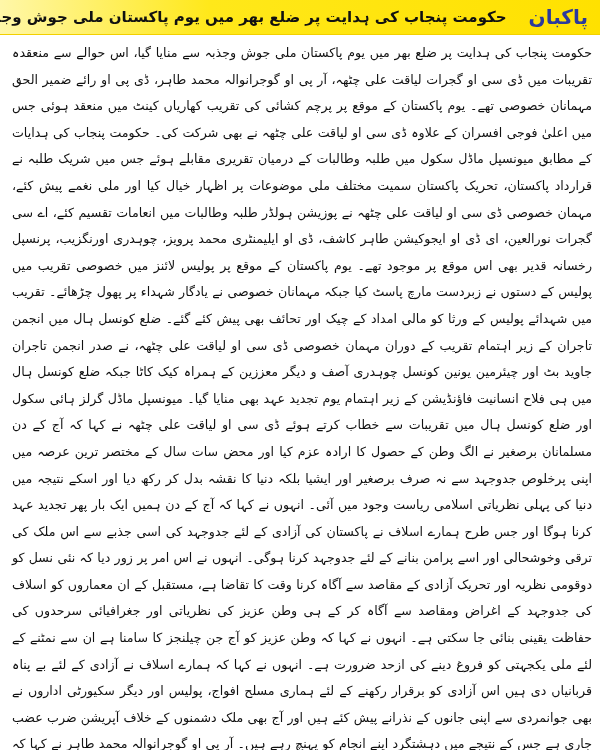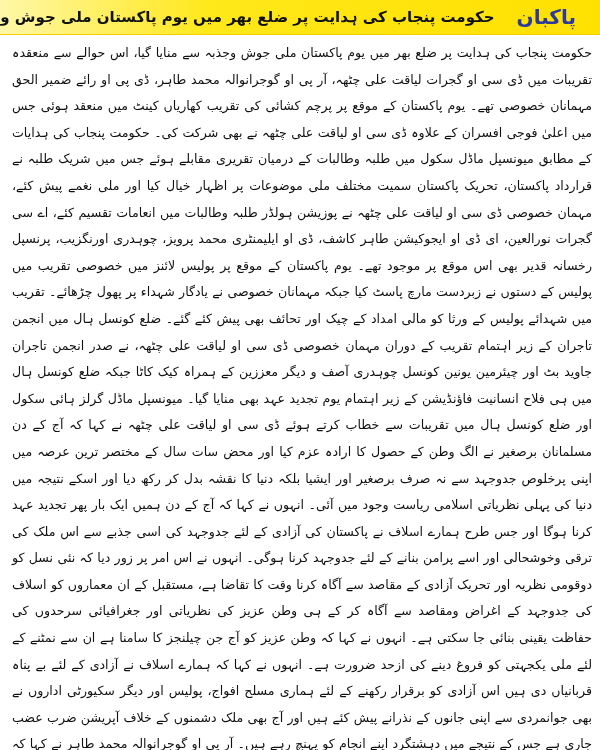--- a/index.html
+++ b/index.html
@@ -5,21 +5,21 @@
     html, body { margin: 0; padding: 0; background: #ffffff; }
     body { width: 600px; height: 750px; overflow: hidden; position: relative; }
     .header {
       position: absolute; left: 0; top: 0; width: 600px; height: 34px;
       background: linear-gradient(to right, #fff7a8 0%, #ffe81a 35%, #ffe100 100%);
       direction: rtl; display: flex; align-items: center;
       border-bottom: 1px solid #f2d000;
     }
     .logo {
       font-family: "DejaVu Sans", sans-serif; font-weight: bold;
-      font-size: 20px; color: #2b3a9c; padding: 0 24px 0 10px; line-height: 34px;
+      font-size: 20px; color: #2b3a9c; padding: 0 12px 0 10px; line-height: 34px;
     }
     .logo-divider { width: 3px; height: 28px; background: #2b3a9c; margin: 0 2px; }
     .headline {
       font-family: "DejaVu Sans", sans-serif; font-size: 15px; font-weight: bold;
       color: #111; padding-right: 8px; white-space: nowrap;
     }
     .article {
       position: absolute; left: 12px; top: 40px; width: 580px;
       direction: rtl; text-align: justify;
       font-family: "DejaVu Sans", sans-serif; font-size: 12.6px; color: #111;

